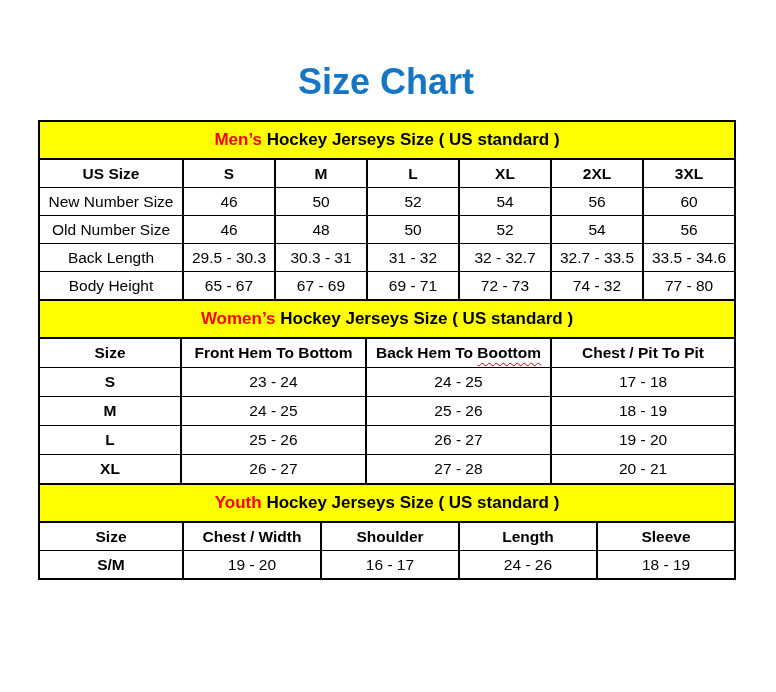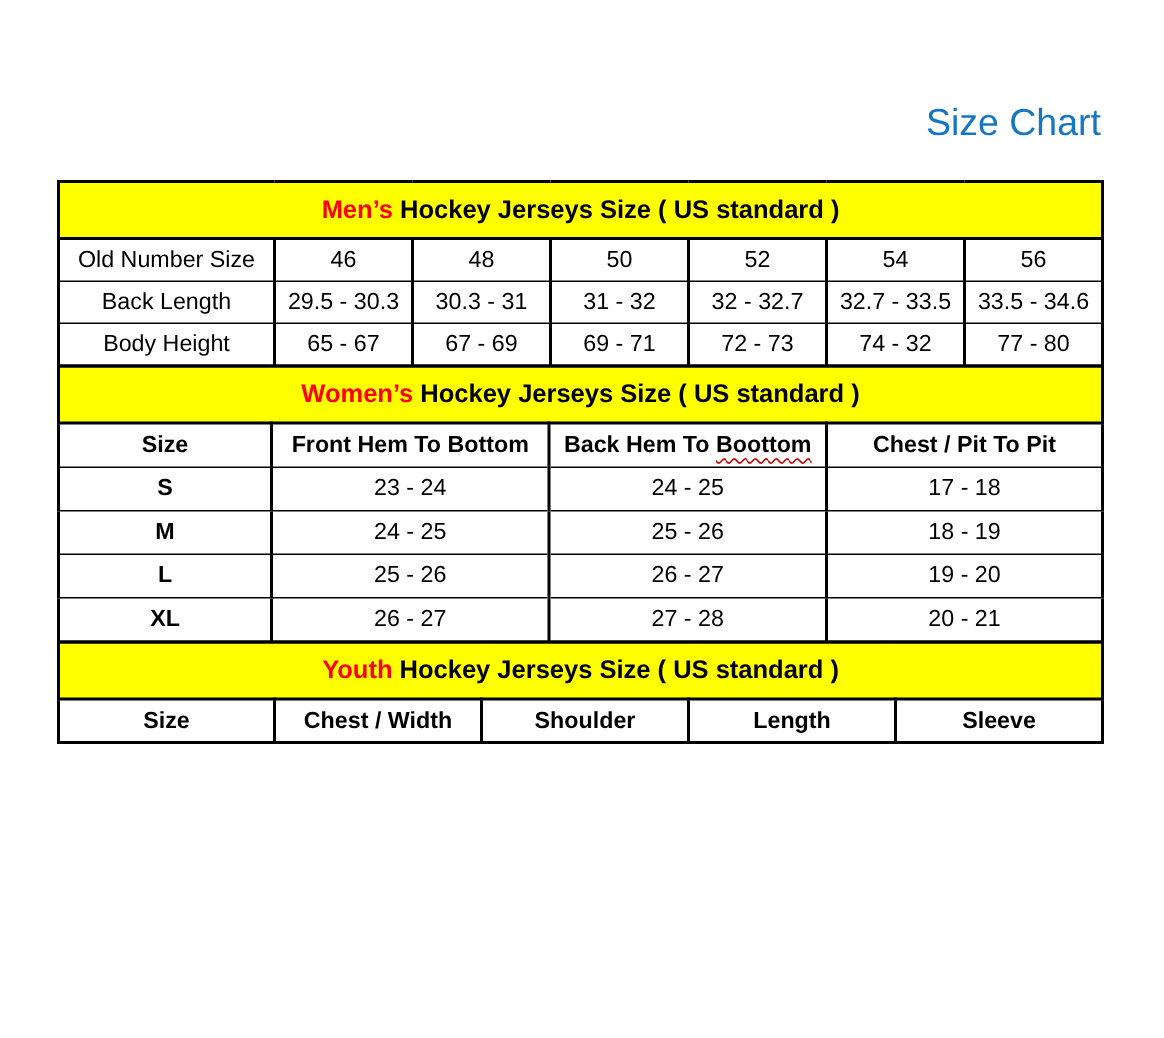--- a/index.html
+++ b/index.html
@@ -13,24 +13,24 @@
     font-family: "Liberation Sans", sans-serif;
     color: #000000;
     overflow: hidden;
   }
   .canvas {
     width: 696px;
     margin-left: 38px;
     padding-top: 64px;
   }
   .page-title {
-    text-align: right;
-    font-size: 25px;
+    text-align: center;
+    font-size: 36px;
     line-height: 36px;
-    font-weight: normal;
+    font-weight: bold;
     color: #1776C4;
     margin: 0 0 20px 0;
     letter-spacing: 0px;
   }
   table {
     width: 696px;
     border-collapse: collapse;
     table-layout: fixed;
     border: 2px solid #000000;
   }
@@ -97,20 +97,38 @@
         <col style="width:92px">
         <col style="width:92px">
         <col style="width:92px">
       <col style="width:92px">
         <col style="width:92px">
         <col style="width:92px">
     </colgroup>
     <tbody>
       <tr class="banner">
         <td colspan="7"><span class="hl">Men’s</span><span> Hockey Jerseys Size ( US standard )</span></td>
+      </tr>
+      <tr class="head">
+        <th>US Size</th>
+        <th>S</th>
+        <th>M</th>
+        <th>L</th>
+        <th>XL</th>
+        <th>2XL</th>
+        <th>3XL</th>
+      </tr>
+      <tr class="data">
+        <td>New Number Size</td>
+        <td>46</td>
+        <td>50</td>
+        <td>52</td>
+        <td>54</td>
+        <td>56</td>
+        <td>60</td>
       </tr>
       <tr class="data">
         <td>Old Number Size</td>
         <td>46</td>
         <td>48</td>
         <td>50</td>
         <td>52</td>
         <td>54</td>
         <td>56</td>
       </tr>
@@ -191,16 +209,23 @@
       <tr class="banner">
         <td colspan="5"><span class="hl">Youth</span><span> Hockey Jerseys Size ( US standard )</span></td>
       </tr>
       <tr class="head">
         <th>Size</th>
         <th>Chest / Width</th>
         <th>Shoulder</th>
         <th>Length</th>
         <th>Sleeve</th>
       </tr>
+      <tr class="data">
+        <td class="rowlabel-bold">S/M</td>
+        <td>19 - 20</td>
+        <td>16 - 17</td>
+        <td>24 - 26</td>
+        <td>18 - 19</td>
+      </tr>
     </tbody>
   </table>
 
 </div>
 
 </body></html>

